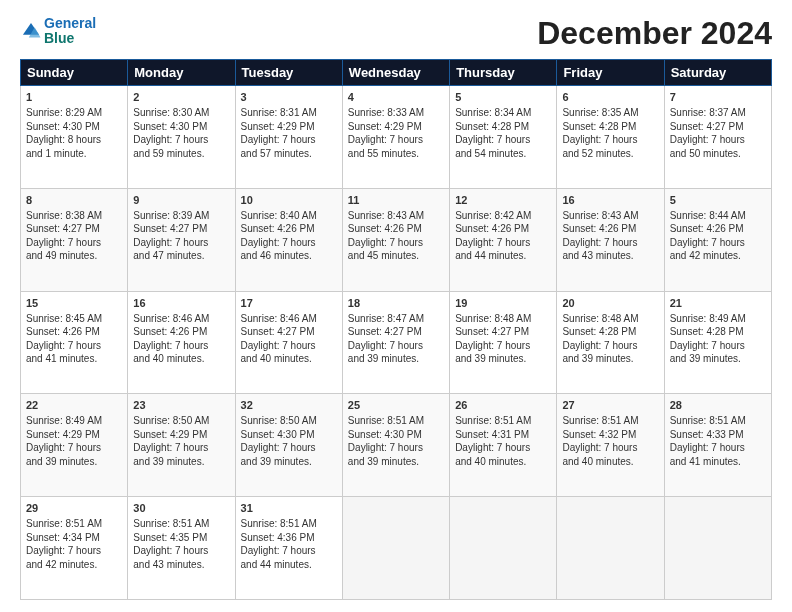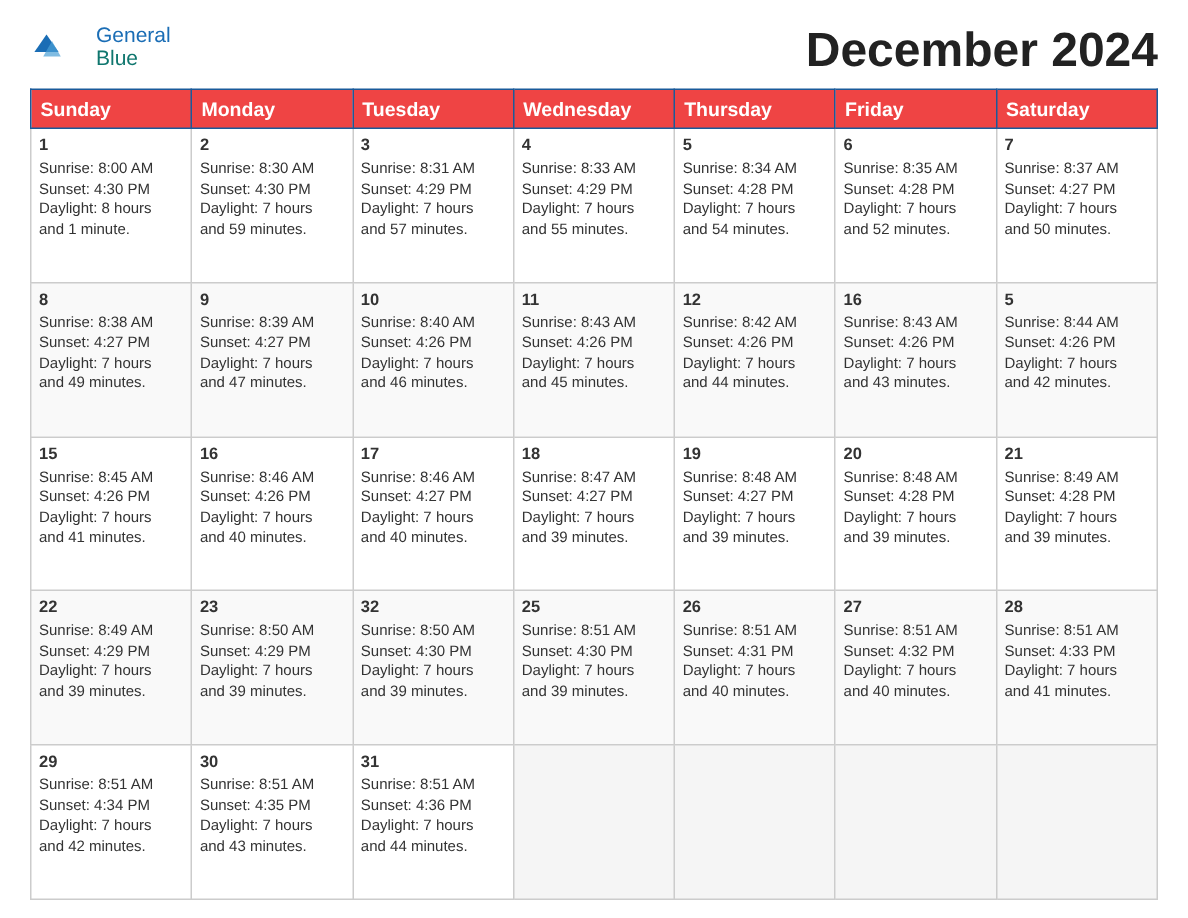--- a/index.html
+++ b/index.html
@@ -23,24 +23,23 @@
       align-items: flex-start;
       margin-bottom: 8px;
     }
     .logo {
       display: flex;
       align-items: center;
       gap: 2px;
     }
     .logo-text {
       font-size: 14px;
-      font-weight: normal;
+      font-weight: bold;
       color: #333;
       line-height: 1.1;
-      margin-left: 20px;
     }
     .logo-text span {
       color: #1a6db5;
     }
     .logo-icon {
       width: 22px;
       height: 22px;
     }
     .title-block {
       text-align: center;
@@ -57,21 +56,21 @@
       margin-top: 2px;
     }
     .calendar {
       flex: 1;
       border: 1px solid #ccc;
       border-collapse: collapse;
       width: 100%;
       table-layout: fixed;
     }
     .calendar th {
-      background-color: #ef4444;
+      background-color: #0f172a;
       color: #fff;
       text-align: left;
       padding: 5px 6px;
       font-size: 13px;
       font-weight: bold;
       border: 1px solid #1a5a9a;
     }
     .calendar td {
       border: 1px solid #ccc;
       vertical-align: top;
@@ -126,21 +125,21 @@
         <th>Wednesday</th>
         <th>Thursday</th>
         <th>Friday</th>
         <th>Saturday</th>
       </tr>
     </thead>
     <tbody id="calendar-body">
     <tr>
           <td>
             <span class="day-num">1</span>
-            <div>Sunrise: 8:00 AM</div>
+            <div>Sunrise: 8:29 AM</div>
             <div>Sunset: 4:30 PM</div>
             <div>Daylight: 8 hours</div>
             <div>and 1 minute.</div>
           </td>
           <td>
             <span class="day-num">2</span>
             <div>Sunrise: 8:30 AM</div>
             <div>Sunset: 4:30 PM</div>
             <div>Daylight: 7 hours</div>
             <div>and 59 minutes.</div>

